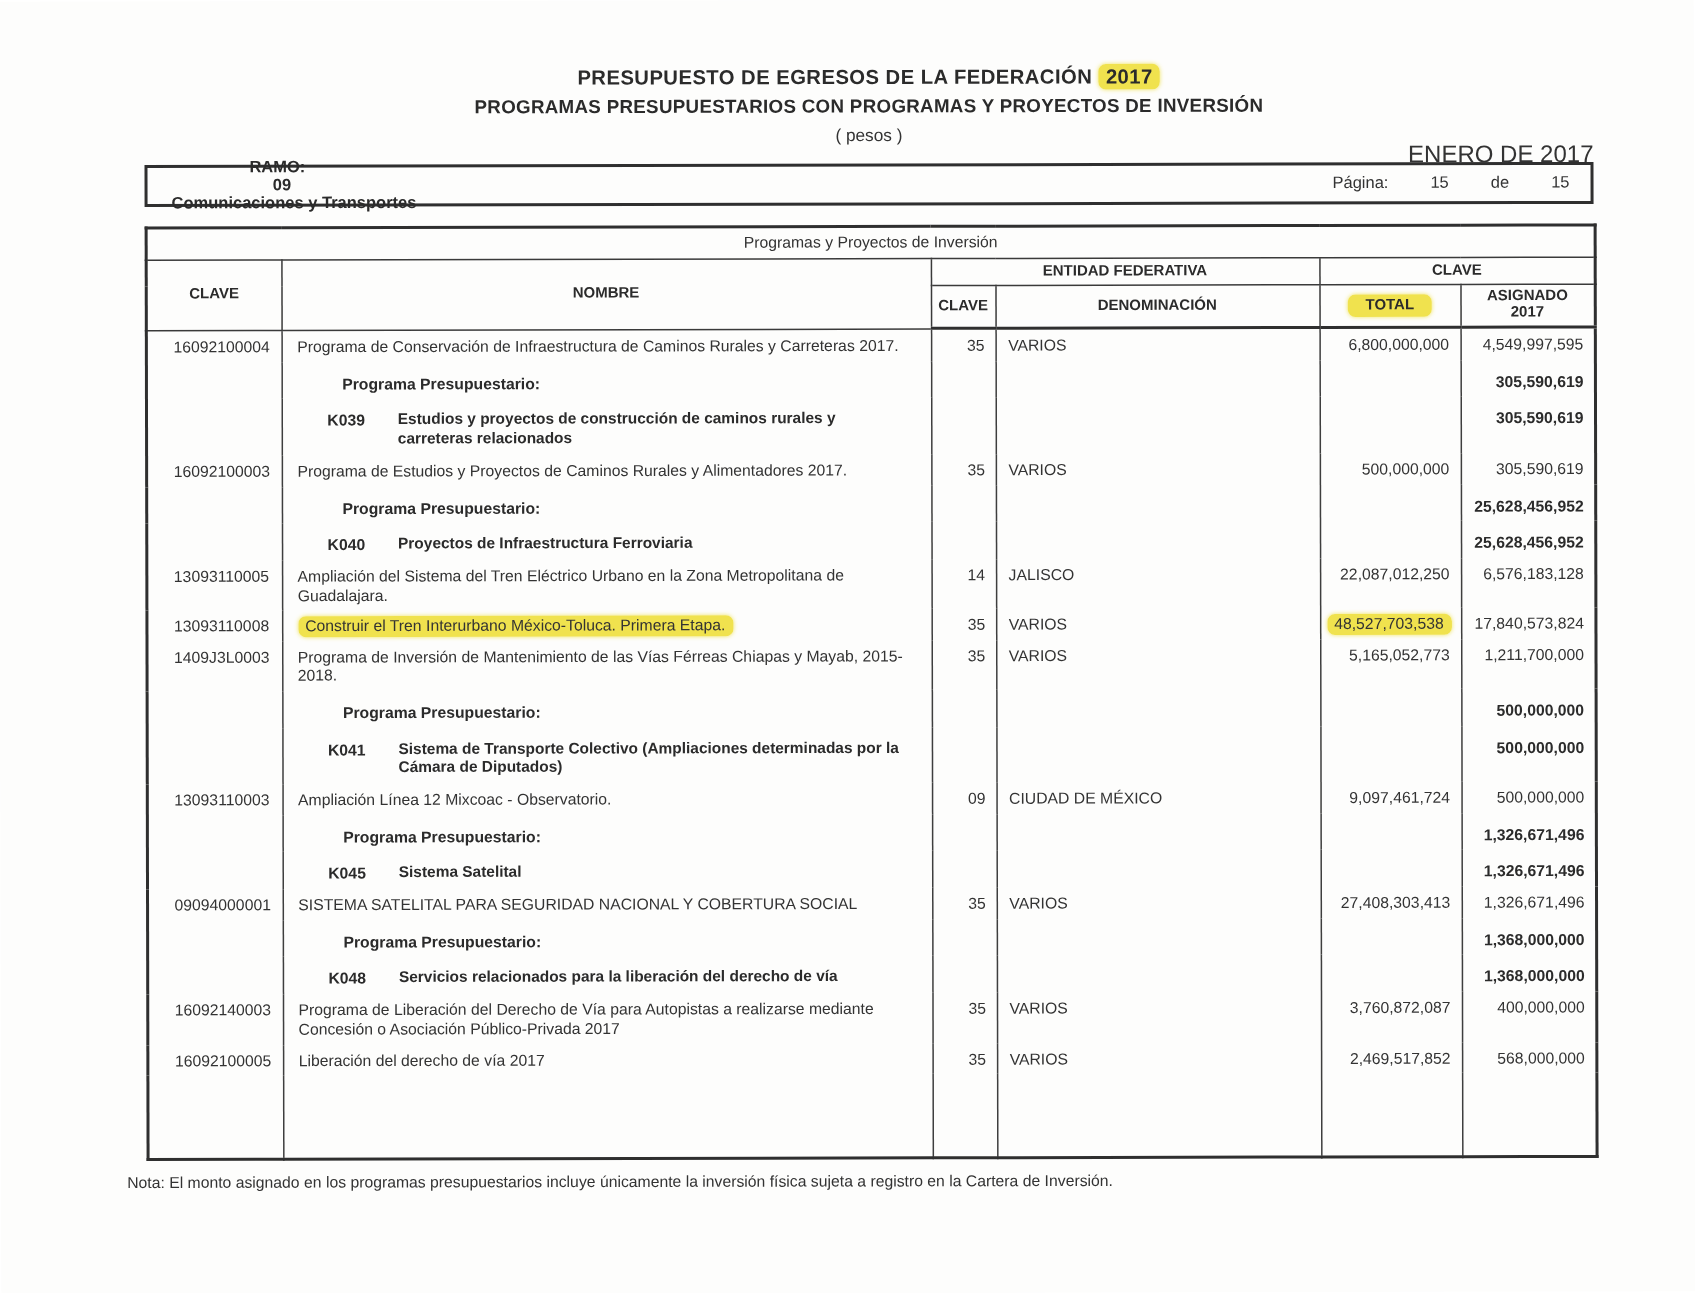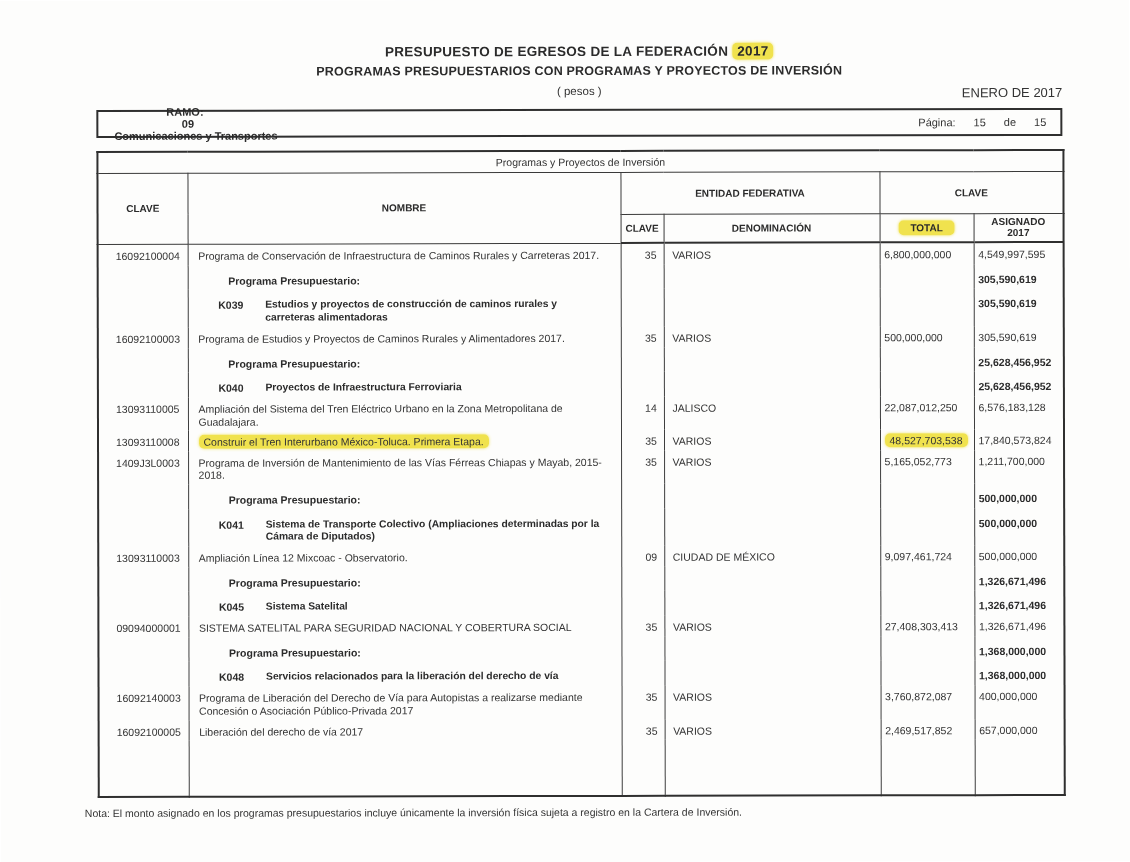--- a/index.html
+++ b/index.html
@@ -22,79 +22,79 @@
   .title1 {
     margin-top:44px; text-align:center;
     font-size:13.5px; font-weight:bold; letter-spacing:0.3px; color:#2b2b2b;
   }
   .title2 {
     margin-top:5px; text-align:center;
     font-size:12.5px; font-weight:bold; letter-spacing:0.2px; color:#2b2b2b;
   }
   .meta-row { position:relative; margin-top:7px; height:15px; }
   .pesos { text-align:center; font-size:11.5px; color:#333; }
-  .date { position:absolute; right:0; top:1px; font-size:13px; color:#333; }
+  .date { position:absolute; right:0; top:11px; font-size:16px; color:#333; }
 
   .hl {
     background:#f0e24e;
     border-radius:5px;
     padding:1px 5px;
     box-shadow:0 0 3px rgba(240,226,78,0.9);
   }
 
   
   .ramo-box {
     margin-top:9px; height:24px;
     border:2px solid #2f2f2f;
     display:flex; align-items:center; justify-content:space-between;
     padding:0 14px 0 16px;
     font-size:11px;
   }
   .ramo-left { display:flex; gap:0; align-items:center; font-weight:bold; color:#2b2b2b;flex-direction:column; }
   .ramo-label { margin-right:22px; }
   .ramo-code { margin-right:16px; }
   .pag { display:flex; align-items:center; font-size:11px; color:#333; }
-  .pag span { margin-left:18px; }
+  .pag span { margin-left:28px; }
   .pag .pag-label { margin-left:4px; }
 
   
   table.main {
     margin-top:13px;
     width:966px;
     border-collapse:collapse;
     table-layout:fixed;
     border:2px solid #2f2f2f;
   }
   table.main th, table.main td { box-sizing:border-box; }
   thead td, thead th { border:1px solid #3a3a3a; }
   tr.band td {
     height:21px; text-align:center; font-weight:normal;
     font-size:10.5px; color:#333;
   }
-  tr.h2 th { height:42px; font-size:10px; color:#2b2b2b; text-align:center; vertical-align:middle; }
+  tr.h2 th { height:18px; font-size:10px; color:#2b2b2b; text-align:center; vertical-align:middle; }
   tr.h3 th {
     height:29px; font-size:10px; color:#2b2b2b; text-align:center; vertical-align:middle;
     border-bottom:2px solid #2f2f2f;
   }
   .asig-head { font-size:9.5px; line-height:1.15; }
   .hl-th { padding:2px 12px; }
 
   tbody td {
     border-left:1px solid #3e3e3e; border-right:1px solid #3e3e3e;
     border-top:none; border-bottom:none;
     vertical-align:top;
     font-size:10.5px; color:#333;
     line-height:1.2;
   }
   td.c-clave   { padding:5px 4px 3px 17px; }
   td.c-nombre  { padding:5px 12px 3px 10px; }
   td.c-entclave{ padding:5px 2px 3px 19px; text-align:center; }
   td.c-denom   { padding:5px 6px 3px 8px; }
-  td.c-total   { padding:5px 7px 3px 4px; }
-  td.c-asignado{ padding:5px 7px 3px 4px; }
+  td.c-total   { padding:5px 7px 3px 4px; text-align:right; }
+  td.c-asignado{ padding:5px 7px 3px 4px; text-align:right; }
 
   tr.r-programa td, tr.r-sub td { padding-top:9px; }
   td.programa { font-weight:bold; color:#2b2b2b;padding-left:40px; }
   .subwrap { display:flex; padding-left:20px; }
   .subcode { font-weight:bold; width:47px; flex:0 0 47px; color:#2b2b2b; }
   .subtext { font-weight:bold; color:#2b2b2b; font-size:10.3px; line-height:1.25; }
   td.bold { font-weight:bold; color:#2b2b2b; }
 
   tr.filler td { height:56px; }
 
@@ -175,21 +175,21 @@
             <td class="c-entclave"></td>
             <td class="c-denom"></td>
             <td class="c-total"></td>
             <td class="c-asignado bold"><span>305,590,619</span></td>
           </tr>
           <tr class="r-sub">
             <td class="c-clave"></td>
             <td class="c-nombre">
               <div class="subwrap">
                 <span class="subcode">K039</span>
-                <span class="subtext">Estudios y proyectos de construcción de caminos rurales y carreteras alimentadoras</span>
+                <span class="subtext">Estudios y proyectos de construcción de caminos rurales y carreteras relacionados</span>
               </div>
             </td>
             <td class="c-entclave"></td>
             <td class="c-denom"></td>
             <td class="c-total"></td>
             <td class="c-asignado bold"><span>305,590,619</span></td>
           </tr>
           <tr class="r-item">
             <td class="c-clave"><span>16092100003</span></td>
             <td class="c-nombre"><span>Programa de Estudios y Proyectos de Caminos Rurales y Alimentadores 2017.</span></td>
@@ -329,21 +329,21 @@
             <td class="c-denom"><span>VARIOS</span></td>
             <td class="c-total"><span>3,760,872,087</span></td>
             <td class="c-asignado"><span>400,000,000</span></td>
           </tr>
           <tr class="r-item">
             <td class="c-clave"><span>16092100005</span></td>
             <td class="c-nombre"><span>Liberación del derecho de vía 2017</span></td>
             <td class="c-entclave"><span>35</span></td>
             <td class="c-denom"><span>VARIOS</span></td>
             <td class="c-total"><span>2,469,517,852</span></td>
-            <td class="c-asignado"><span>657,000,000</span></td>
+            <td class="c-asignado"><span>568,000,000</span></td>
           </tr>
           <tr class="filler">
             <td class="c-clave"></td>
             <td class="c-nombre"></td>
             <td class="c-entclave"></td>
             <td class="c-denom"></td>
             <td class="c-total"></td>
             <td class="c-asignado"></td>
           </tr>
         </tbody>

